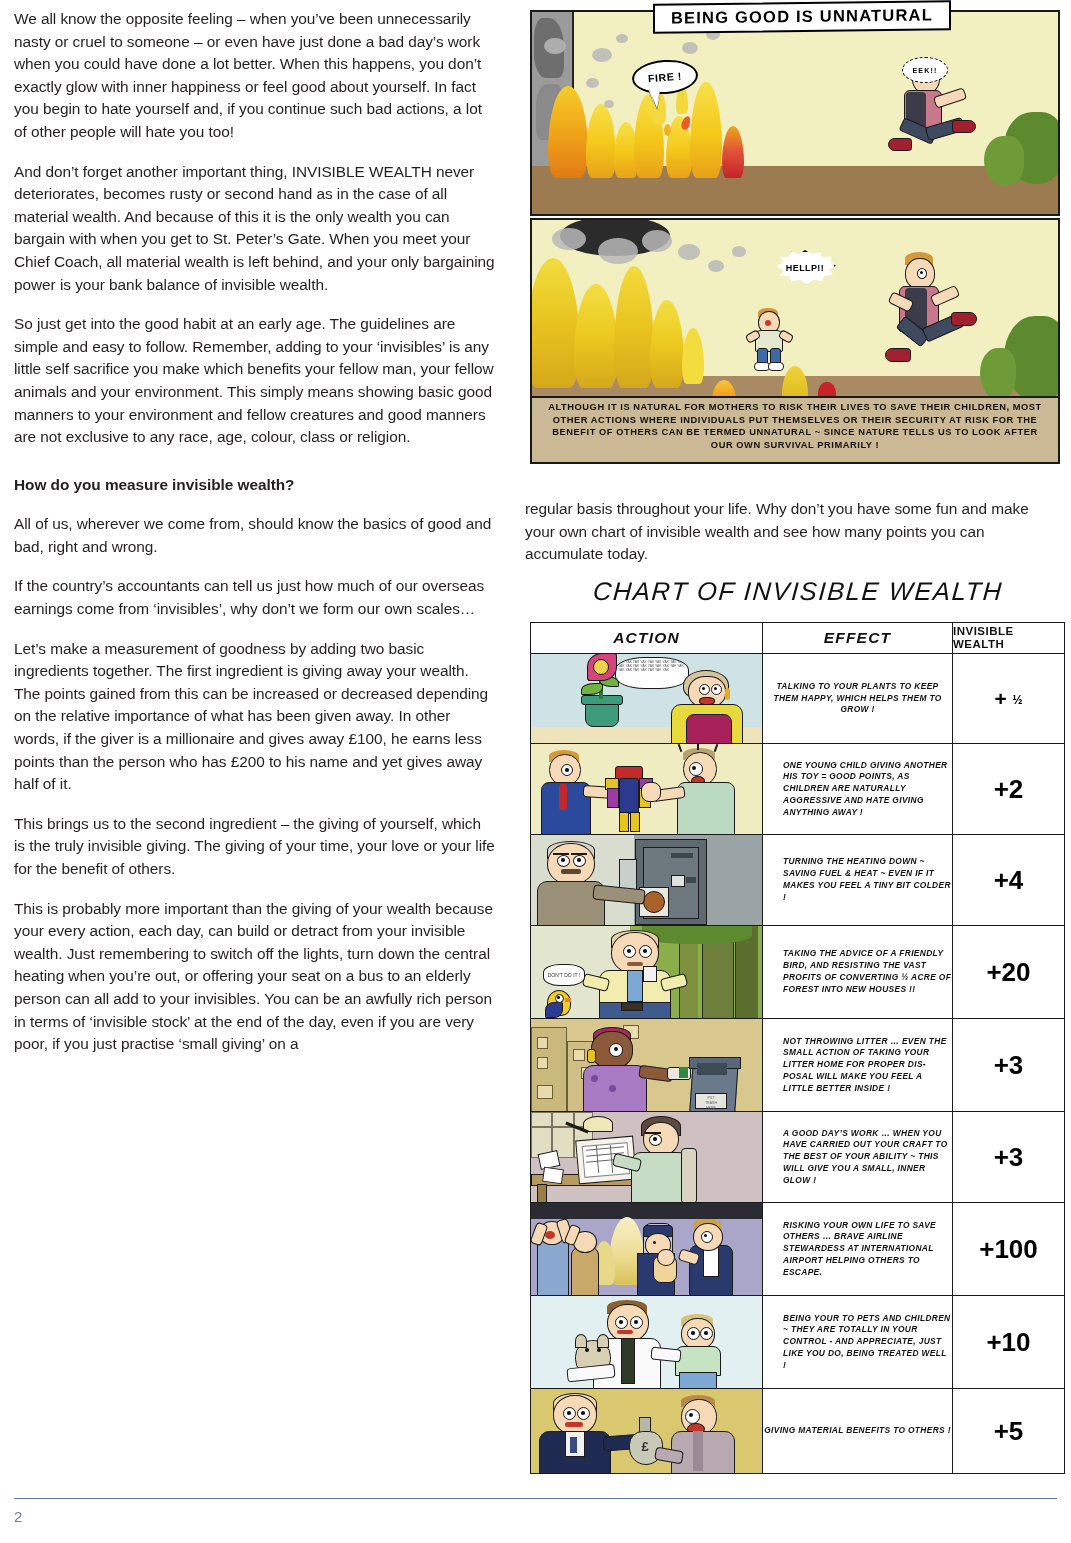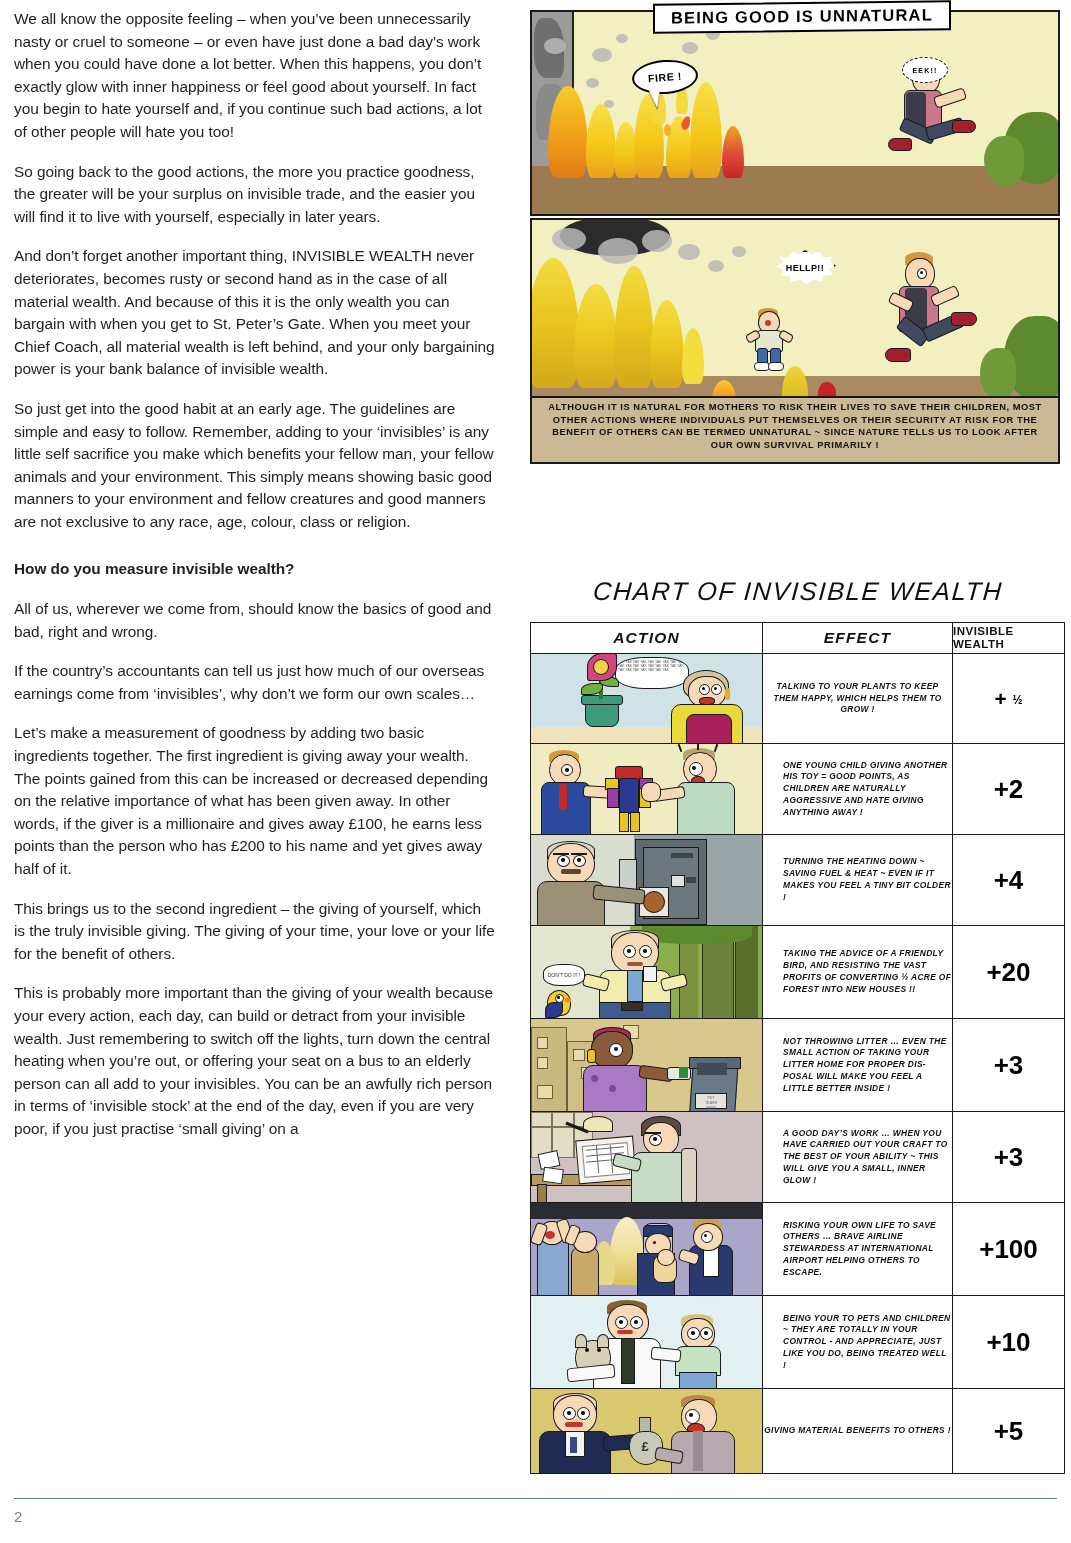--- a/index.html
+++ b/index.html
@@ -317,21 +317,20 @@
     box-sizing: border-box;
   }
 </style>
 </head>
 <body>
 
 <div class="page">
 
   <div class="col-left">
     <p class="body-p">We all know the opposite feeling – when you’ve been unnecessarily nasty or cruel to someone – or even have just done a bad day’s work when you could have done a lot better. When this happens, you don’t exactly glow with inner happiness or feel good about yourself. In fact you begin to hate yourself and, if you continue such bad actions, a lot of other people will hate you too!</p>
-    <p class="body-p">So going back to the good actions, the more you practice goodness, the greater will be your surplus on invisible trade, and the easier you will find it to live with yourself, especially in later years.</p>
     <p class="body-p">And don’t forget another important thing, INVISIBLE WEALTH never deteriorates, becomes rusty or second hand as in the case of all material wealth. And because of this it is the only wealth you can bargain with when you get to St. Peter’s Gate. When you meet your Chief Coach, all material wealth is left behind, and your only bargaining power is your bank balance of invisible wealth.</p>
     <p class="body-p">So just get into the good habit at an early age. The guidelines are simple and easy to follow. Remember, adding to your ‘invisibles’ is any little self sacrifice you make which benefits your fellow man, your fellow animals and your environment. This simply means showing basic good manners to your environment and fellow creatures and good manners are not exclusive to any race, age, colour, class or religion.</p>
     <p class="body-p bold spacer-top">How do you measure invisible wealth?</p>
     <p class="body-p">All of us, wherever we come from, should know the basics of good and bad, right and wrong.</p>
     <p class="body-p">If the country’s accountants can tell us just how much of our overseas earnings come from ‘invisibles’, why don’t we form our own scales…</p>
     <p class="body-p">Let’s make a measurement of goodness by adding two basic ingredients together. The first ingredient is giving away your wealth. The points gained from this can be increased or decreased depending on the relative importance of what has been given away. In other words, if the giver is a millionaire and gives away £100, he earns less points than the person who has £200 to his name and yet gives away half of it.</p>
     <p class="body-p">This brings us to the second ingredient – the giving of yourself, which is the truly invisible giving. The giving of your time, your love or your life for the benefit of others.</p>
     <p class="body-p">This is probably more important than the giving of your wealth because your every action, each day, can build or detract from your invisible wealth. Just remembering to switch off the lights, turn down the central heating when you’re out, or offering your seat on a bus to an elderly person can all add to your invisibles. You can be an awfully rich person in terms of ‘invisible stock’ at the end of the day, even if you are very poor, if you just practise ‘small giving’ on a</p>
   </div>
 
@@ -443,20 +442,23 @@
           <div style="position:absolute;left:74px;top:60px;width:24px;height:12px;background:#a02030;border:1.2px solid #1a1a1a;border-radius:4px 8px 8px 4px;"></div>
         </div>
 
         <div class="bubble" id="help-bubble">HELLP!!</div>
         <div class="caption-band" id="cap2">ALTHOUGH IT IS NATURAL FOR MOTHERS TO RISK THEIR LIVES TO SAVE THEIR CHILDREN, MOST OTHER ACTIONS WHERE INDIVIDUALS PUT THEMSELVES OR THEIR SECURITY AT RISK FOR THE BENEFIT OF OTHERS CAN BE TERMED UNNATURAL ~ SINCE NATURE TELLS US TO LOOK AFTER OUR OWN SURVIVAL PRIMARILY !</div>
       </div>
 
       <div class="title-box">BEING GOOD IS UNNATURAL</div>
     </div>
 
+    <div class="rc-text">
+      <p class="body-p">regular basis throughout your life. Why don’t you have some fun and make your own chart of invisible wealth and see how many points you can accumulate today.</p>
+    </div>
 
     <div class="chart-title">CHART OF INVISIBLE WEALTH</div>
 
     <table class="chart-table">
       <colgroup>
         <col class="col-action">
           <col class="col-effect">
           <col class="col-wealth">
       </colgroup>
       <thead>

